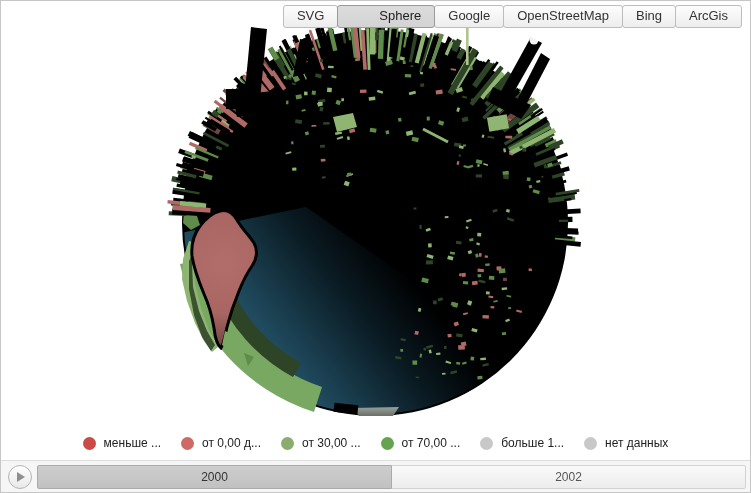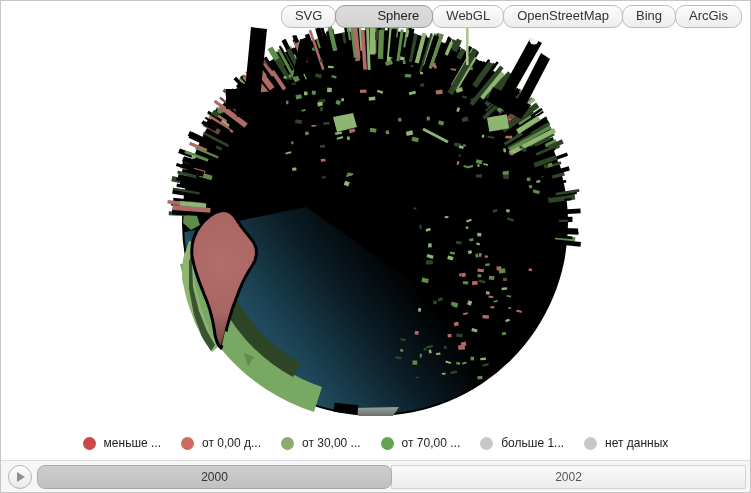--- a/index.html
+++ b/index.html
@@ -9,21 +9,21 @@
     position: relative; width: 751px; height: 493px;
     background: #fff; border: 1px solid #c6c6c6; overflow: hidden;
   }
 
   
   .tabbar { position: absolute; top: 4px; right: 8px; display: flex; z-index: 30; }
   .tab {
     font-family: "Liberation Sans", sans-serif;
     font-size: 13px; color: #333; padding: 3px 13px 4px;
     background: linear-gradient(#fdfdfd, #ededed);
-    border: 1px solid #bdbdbd; border-radius: 10px; margin-left: -1px;
+    border: 1px solid #bdbdbd; border-radius: 3px; margin-left: -1px;
     cursor: pointer; white-space: nowrap; line-height: 14px;
   }
   .tab.active {
     background: linear-gradient(#dcdcdc, #d3d3d3);
     border-color: #9a9a9a; color: #222; z-index: 2; position: relative; padding-left: 41px;
   }
 
   
   .globe-wrap { position: absolute; inset: 0; }
   svg.globe { position: absolute; left: 0; top: 0; }
@@ -60,32 +60,32 @@
   .year-seg {
     flex: 1; display: flex; align-items: center; justify-content: center;
     font-size: 12px; color: #555;
     background: linear-gradient(#fafafa, #ececec);
     border: 1px solid #d2d2d2; margin-left: -1px; cursor: pointer;
   }
   .year-seg:first-child { margin-left: 0; border-radius: 2px 0 0 2px; }
   .year-seg:last-child { border-radius: 0 2px 2px 0; }
   .year-seg.selected {
     background: linear-gradient(#cdcdcd, #c1c1c1);
-    border-color: #aaa; color: #333; position: relative; z-index: 2; border-radius: 8px;
+    border-color: #aaa; color: #333; position: relative; z-index: 2;
   }
 </style>
 </head>
 <body>
 
 <div class="app">
 
   <div class="tabbar">
     <button class="tab">SVG</button>
     <button class="tab active">Sphere</button>
-    <button class="tab">WebGL</button>
+    <button class="tab">Google</button>
     <button class="tab">OpenStreetMap</button>
     <button class="tab">Bing</button>
     <button class="tab">ArcGis</button>
   </div>
 
   <div class="globe-wrap">
     <svg class="globe" id="globe" width="751" height="493" viewBox="0 0 751 493">
         <defs>
           <linearGradient id="g-ocean" gradientUnits="userSpaceOnUse" x1="240" y1="400" x2="430" y2="255">
             <stop offset="0" stop-color="#2f6780"></stop>

